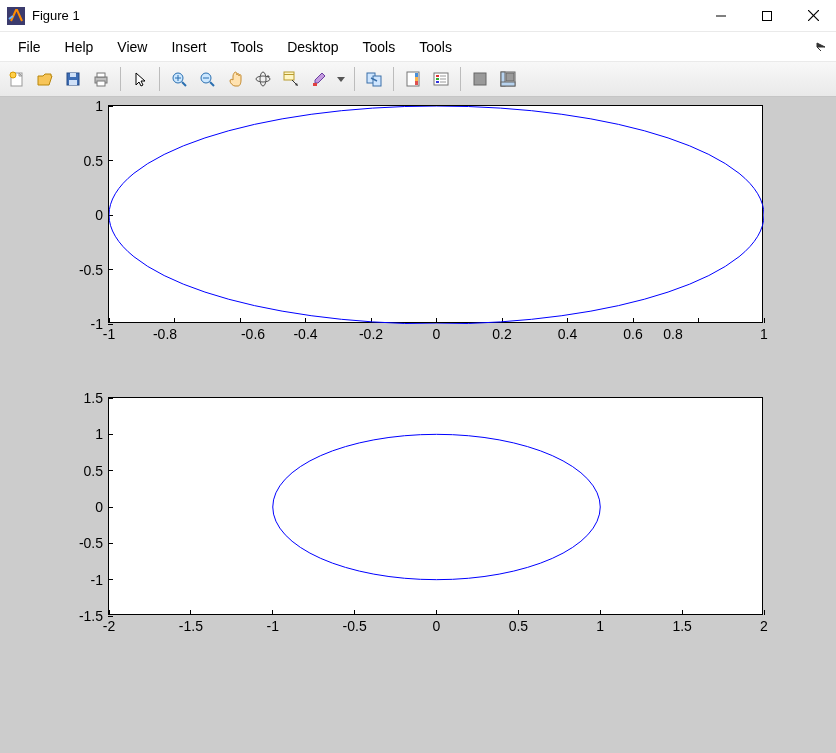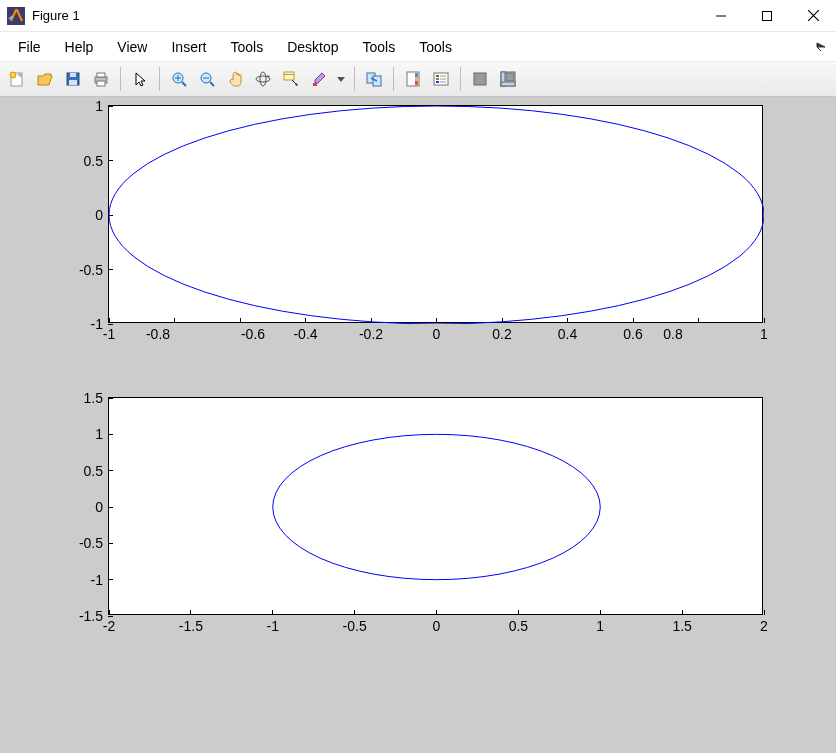--- a/index.html
+++ b/index.html
@@ -277,21 +277,21 @@
       </svg>
   </div>
 </div>
 
 <div class="figure-area" id="figure-area">
 
 <div class="axes-wrap" style="left: 108px; top: 8px; width: 655px; height: 218px;">
       <div class="tick-mark-x" style="left: -0.5px;"></div>
       <div class="tick-label tick-x" style="left: 0px;">-1</div>
       <div class="tick-mark-x" style="left: 65px;"></div>
-      <div class="tick-label tick-x" style="left: 49px;">-0.8</div>
+      <div class="tick-label tick-x" style="left: 56px;">-0.8</div>
       <div class="tick-mark-x" style="left: 130.5px;"></div>
       <div class="tick-label tick-x" style="left: 144px;">-0.6</div>
       <div class="tick-mark-x" style="left: 196px;"></div>
       <div class="tick-label tick-x" style="left: 196.5px;">-0.4</div>
       <div class="tick-mark-x" style="left: 261.5px;"></div>
       <div class="tick-label tick-x" style="left: 262px;">-0.2</div>
       <div class="tick-mark-x" style="left: 327px;"></div>
       <div class="tick-label tick-x" style="left: 327.5px;">0</div>
       <div class="tick-mark-x" style="left: 392.5px;"></div>
       <div class="tick-label tick-x" style="left: 393px;">0.2</div>

